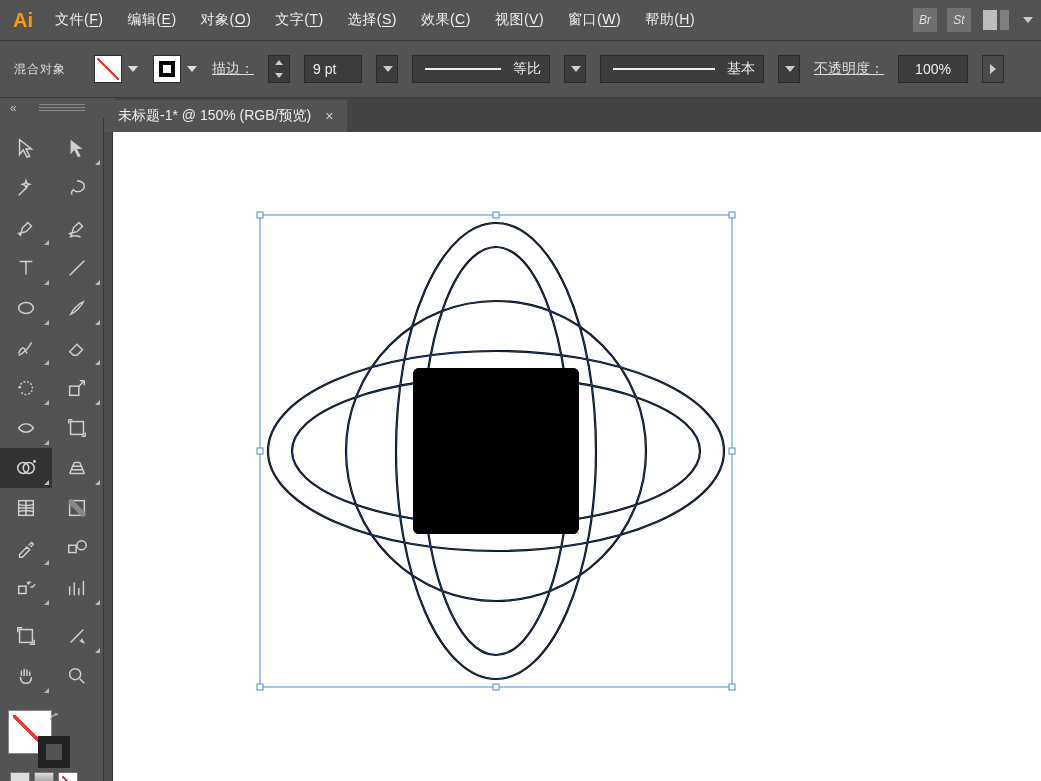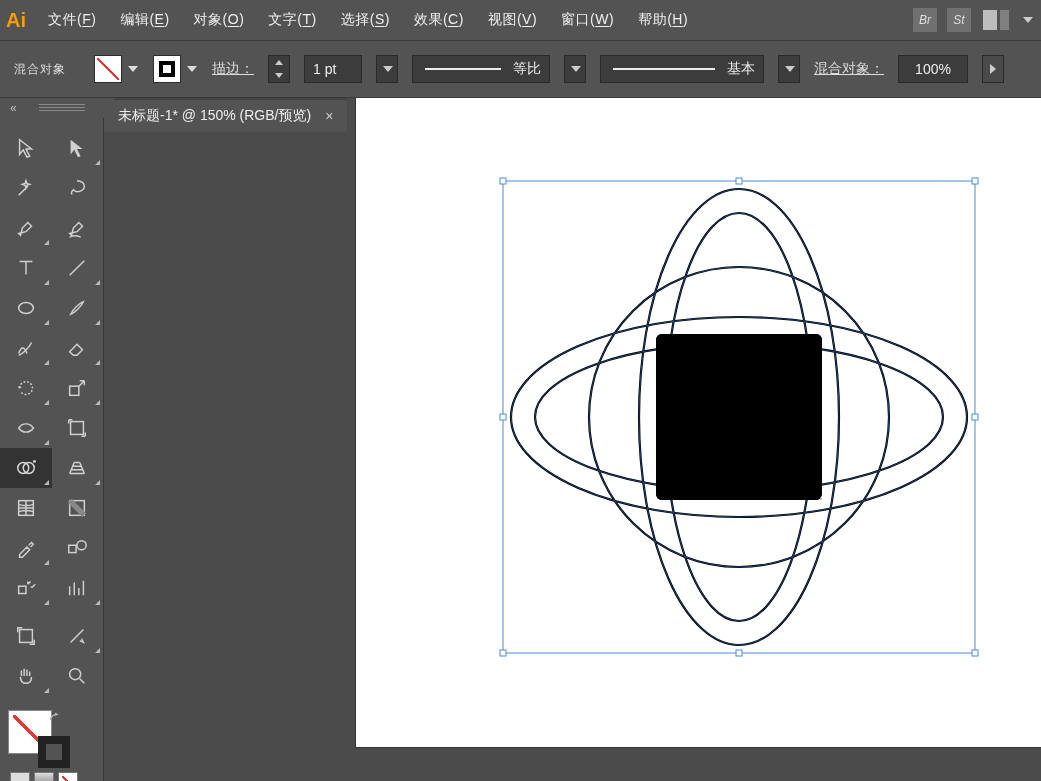--- a/index.html
+++ b/index.html
@@ -4,21 +4,21 @@
 <style>
   * { margin: 0; padding: 0; box-sizing: border-box; font-family: "Segoe UI", Arial, sans-serif; user-select: none; }
   html, body { width: 1041px; height: 781px; overflow: hidden; background: #4b4b4b; }
 
   
   .menubar {
     height: 40px;
     background: #535353;
     display: flex;
     align-items: center;
-    padding-left: 6px;
+    padding-left: 13px;
     color: #eee;
     font-size: 14px;
     position: relative;
   }
   .ai-logo {
     color: #ff9a00;
     font-weight: bold;
     font-size: 20px;
     margin-right: 22px;
   }
@@ -254,20 +254,21 @@
   }
   .mode-btn {
     width:20px; height:20px; border:1px solid #777; margin-right:4px;
     cursor:pointer;
   }
 
   
   .docarea {
     flex:1;
     display:flex;
+    flex-direction:column;
     background:#4b4b4b;
     position:relative;
   }
   .tabstrip {
     height: 34px;
     background:#434343;
     display:flex;
     align-items:flex-end;
   }
   .doc-tab {
@@ -348,42 +349,42 @@
     <div class="tiny-drop">
         <div class="chev-down"></div>
       </div>
   </div>
 
   <div class="label" style="text-decoration:underline;cursor:pointer">描边：</div>
   <div class="spinner">
       <div class="up"></div>
       <div class="down"></div>
     </div>
-  <div class="valuebox">1 pt</div>
+  <div class="valuebox">9 pt</div>
   <div class="drop-btn">
       <div class="chev-down"></div>
     </div>
 
   <div class="dash-preview">
     <div class="dash-line"></div>
     <span>等比</span>
   </div>
   <div class="drop-btn">
       <div class="chev-down"></div>
     </div>
 
   <div class="brush-preview">
     <div class="dash-line"></div>
     <span>基本</span>
   </div>
   <div class="drop-btn">
       <div class="chev-down"></div>
     </div>
 
-  <div class="label" style="text-decoration:underline;cursor:pointer">混合对象：</div>
+  <div class="label" style="text-decoration:underline;cursor:pointer">不透明度：</div>
   <div class="opacity-box">100%</div>
   <div class="scroll-right"></div>
 </div>
 
 <div class="workspace">
 
   <div class="panel-collapse">
     <span class="arrows">«</span>
     <span class="grip"></span>
   </div>

